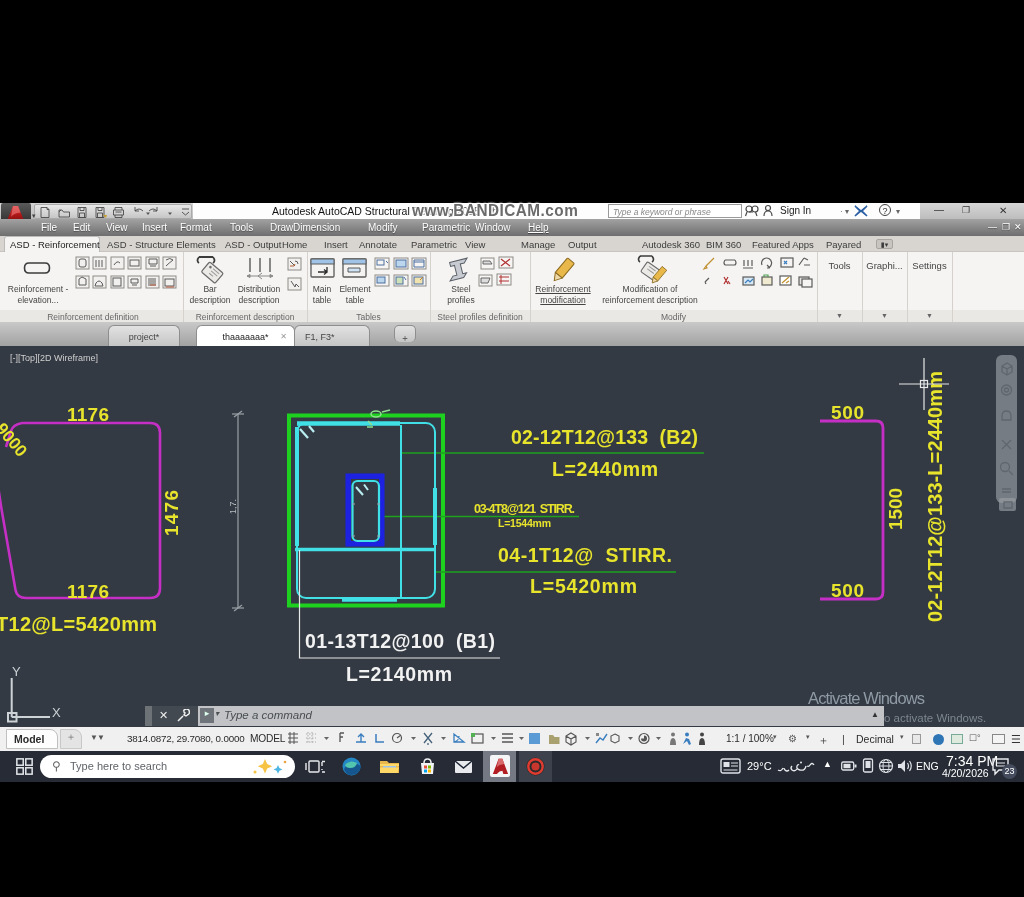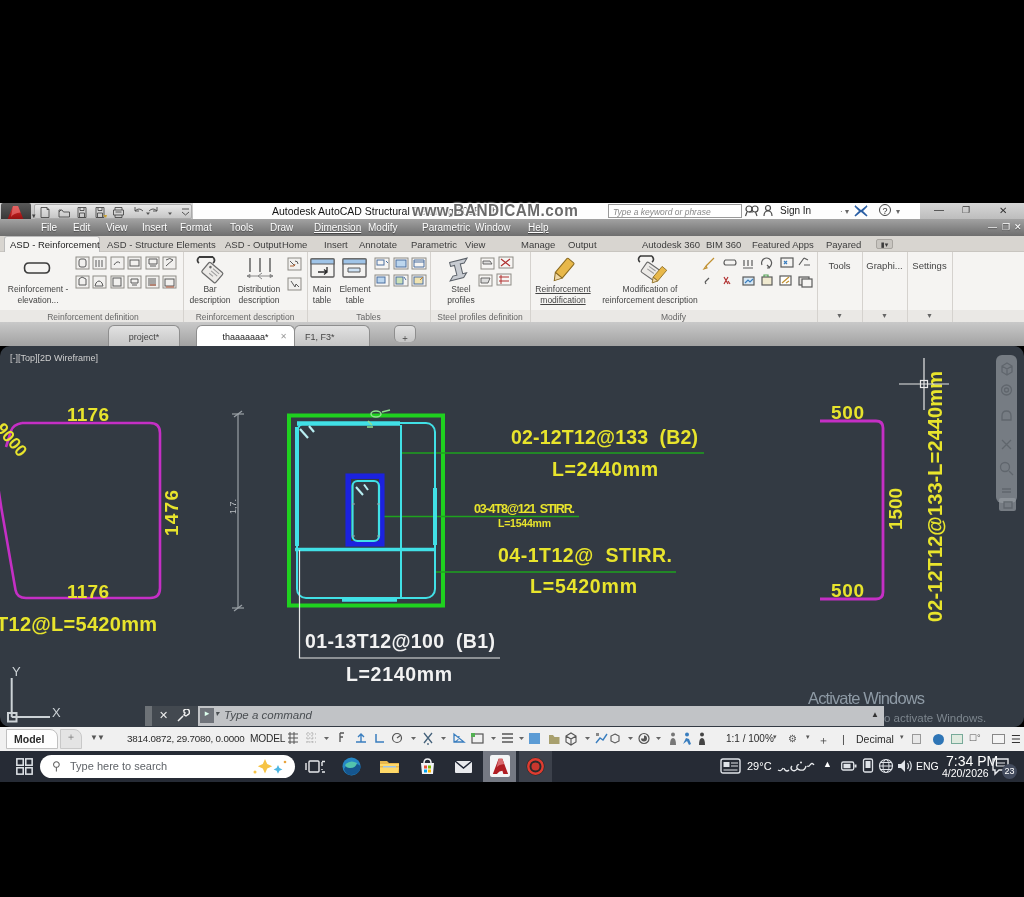--- a/index.html
+++ b/index.html
@@ -47,21 +47,21 @@
   
   #filetabs { left:0; top:322px; width:1024px; height:24px;
     background:linear-gradient(#c9c9c9,#a2a2a2); }
   .ftab { position:absolute; top:3px; height:21px; background:linear-gradient(#e2e2e2,#c5c5c5);
     border-radius:6px 6px 0 0; border:1px solid #8e8e8e; border-bottom:none;
     font-size:9px; color:#444; text-align:center; padding-top:6px; }
   #ftactive { background:#fff; color:#222; }
   #ftbottom { position:absolute; left:0; top:344px; width:1024px; height:2px; background:#4e4e4e; }
 
   
-  #canvas { left:0; top:346px; width:1024px; height:381px; background:#333a43;border-radius:10px; }
+  #canvas { left:0; top:346px; width:1024px; height:381px; background:#333a43; }
 
   
   #cmdbar { left:145px; top:706px; width:739px; height:20px; }
   #cmdgrip { position:absolute; left:0; top:0; width:7px; height:20px; background:rgba(120,124,128,.85); }
   #cmdicons { position:absolute; left:7px; top:0; width:46px; height:20px; background:rgba(70,75,82,.88);
     color:#eee; font-size:11px; }
   #cmdinput { position:absolute; left:53px; top:0; width:686px; height:20px;
     background:rgba(205,207,209,.92); color:#4a4e52; font-size:11.5px; font-style:italic; }
 
   
@@ -139,21 +139,21 @@
   </div>
 
   <div class="abs" id="menubar">
     <span class="mi" style="left:41px;">File</span>
     <span class="mi" style="left:73px;">Edit</span>
     <span class="mi" style="left:106px;">View</span>
     <span class="mi" style="left:142px;">Insert</span>
     <span class="mi" style="left:180px;">Format</span>
     <span class="mi" style="left:230px;">Tools</span>
     <span class="mi" style="left:270px;">Draw</span>
-    <span class="mi" style="left:314px;text-decoration:underline;">Dimension</span>
+    <span class="mi" style="left:293px;">Dimension</span>
     <span class="mi" style="left:368px;">Modify</span>
     <span class="mi" style="left:422px;">Parametric</span>
     <span class="mi" style="left:475px;">Window</span>
     <span class="mi" style="left:528px;text-decoration:underline;">Help</span>
     <span class="mi" style="left:568px;margin-top:23px;">Fayazed</span>
     <span class="mi" style="left:988px;font-size:9px;">—</span>
     <span class="mi" style="left:1002px;font-size:9px;">❐</span>
     <span class="mi" style="left:1014px;font-size:9px;">✕</span>
   </div>
   <div class="abs" id="ribtabs">

